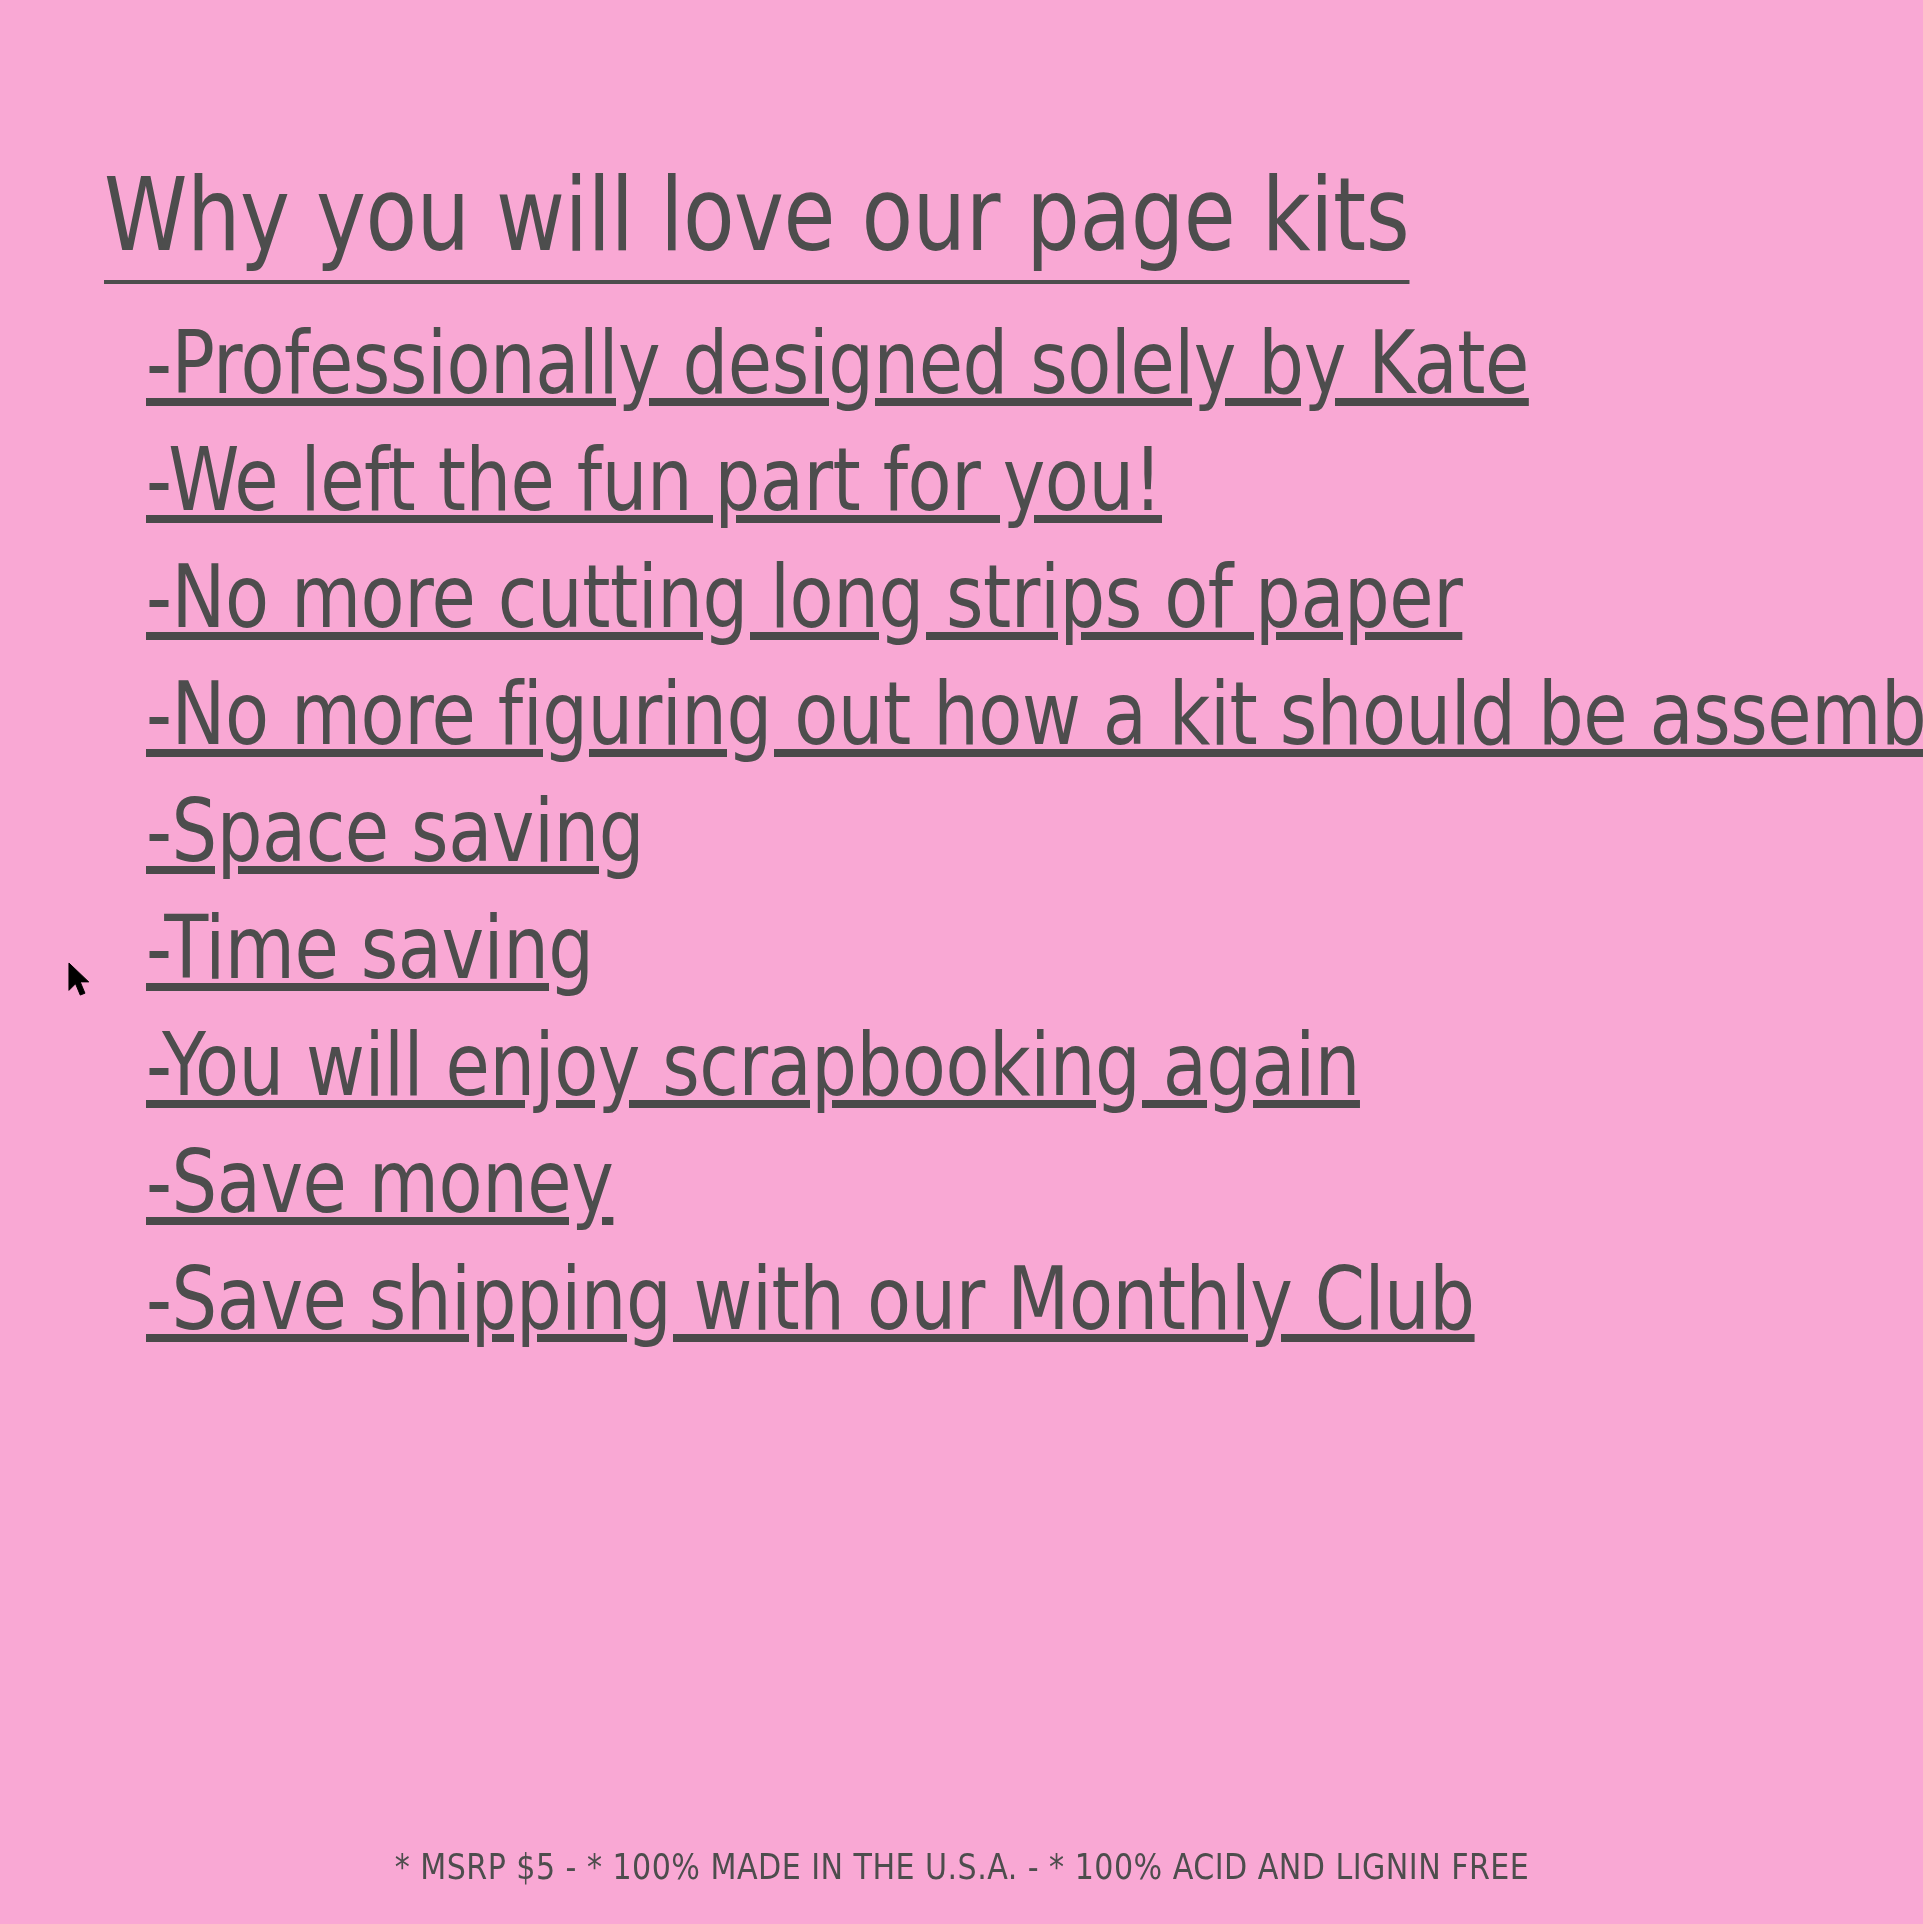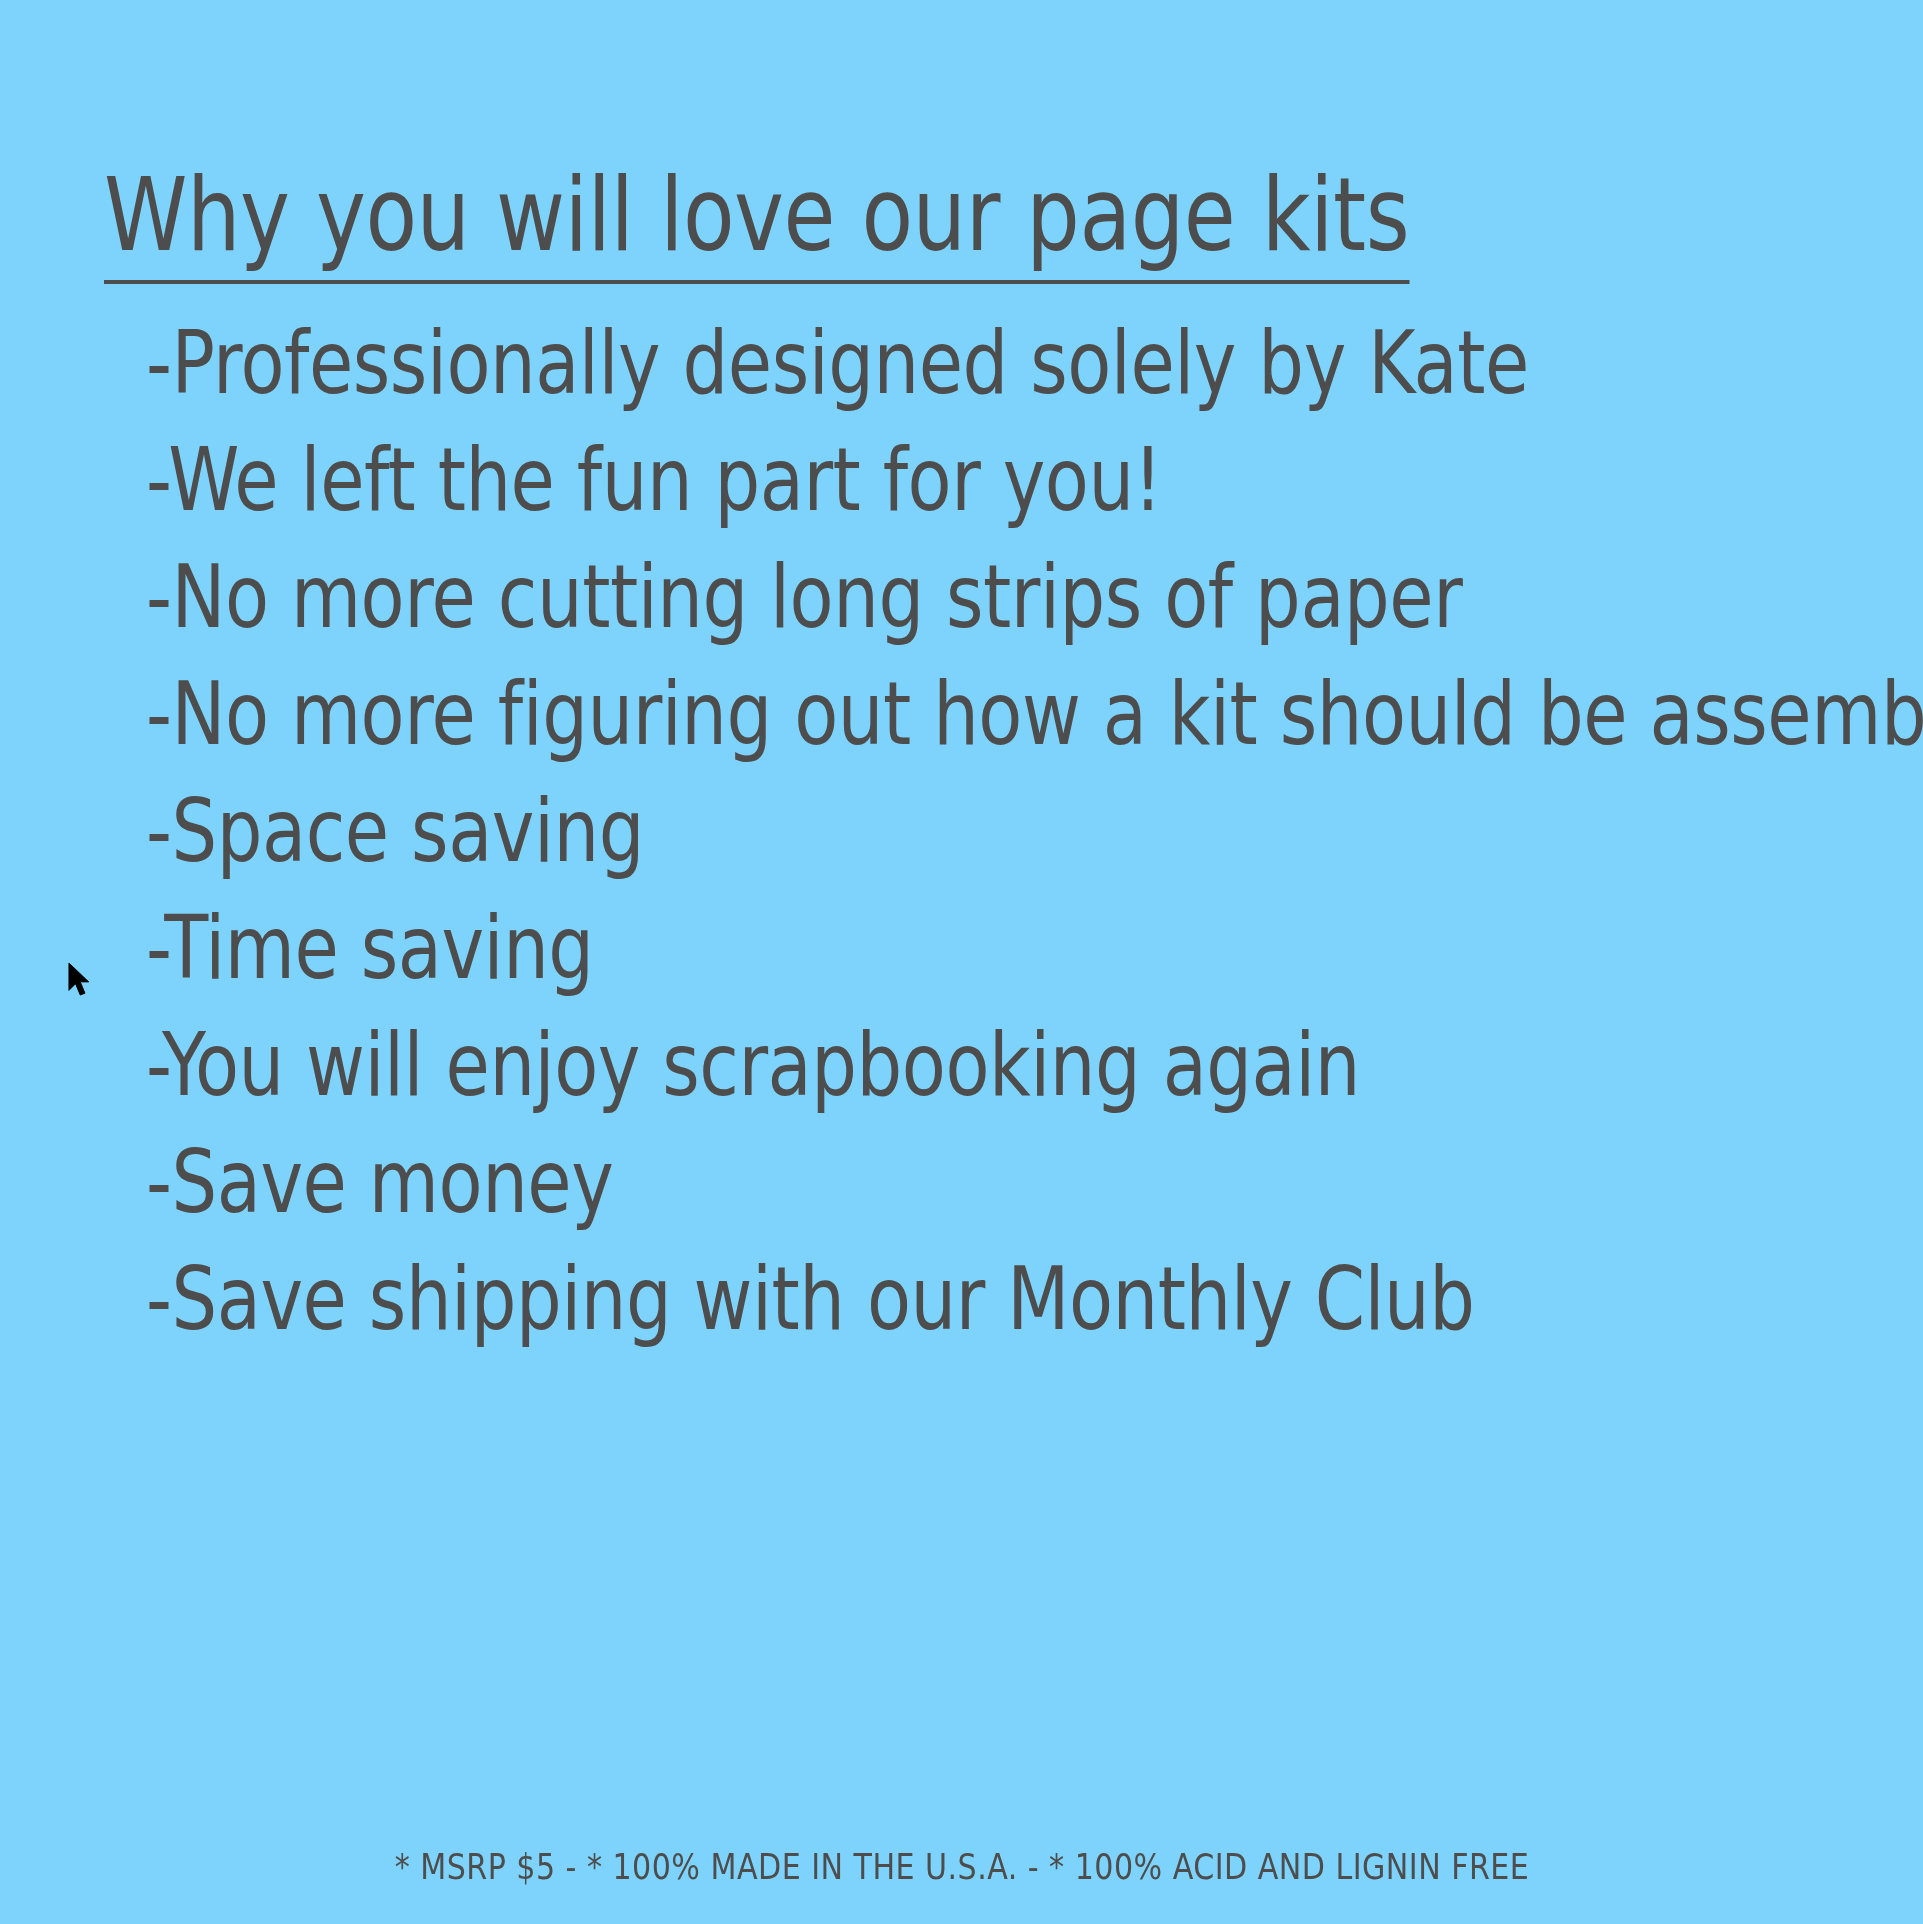--- a/index.html
+++ b/index.html
@@ -14,21 +14,21 @@
     font-family: "DejaVu Sans Condensed", "Liberation Sans Narrow", "Liberation Sans", sans-serif;
     color: #4a4a4a;
     position: relative;
   }
   .slide {
     position: absolute;
     left: 0;
     top: 0;
     width: 1924px;
     height: 1925px;
-    background: #7dd3fc;
+    background: #f9a8d4;
   }
   .content {
     position: absolute;
     left: 104px;
     top: 160px;
     width: 1761px;
   }
   .title {
     font-size: 102px;
     line-height: 1.08;
@@ -38,20 +38,21 @@
     display: inline-block;
     border-bottom: 4.7px solid #4d4d4d;
     padding-bottom: 9.4px;
     white-space: nowrap;
     transform: scaleX(0.92);
     transform-origin: left center;
   }
   .bullets {
     margin-top: 36px;
     padding-left: 42px;
+    text-decoration: underline;
   }
   .bullet {
     font-size: 87px;
     line-height: 1.0;
     color: #4d4d4d;
     margin-bottom: 30px;
     white-space: nowrap;
     transform: scaleX(0.92);
     transform-origin: left center;
     letter-spacing: -0.5px;

